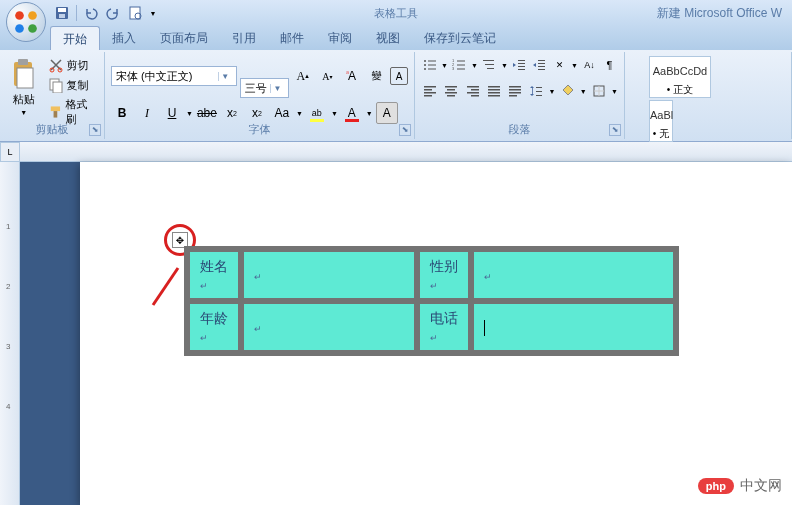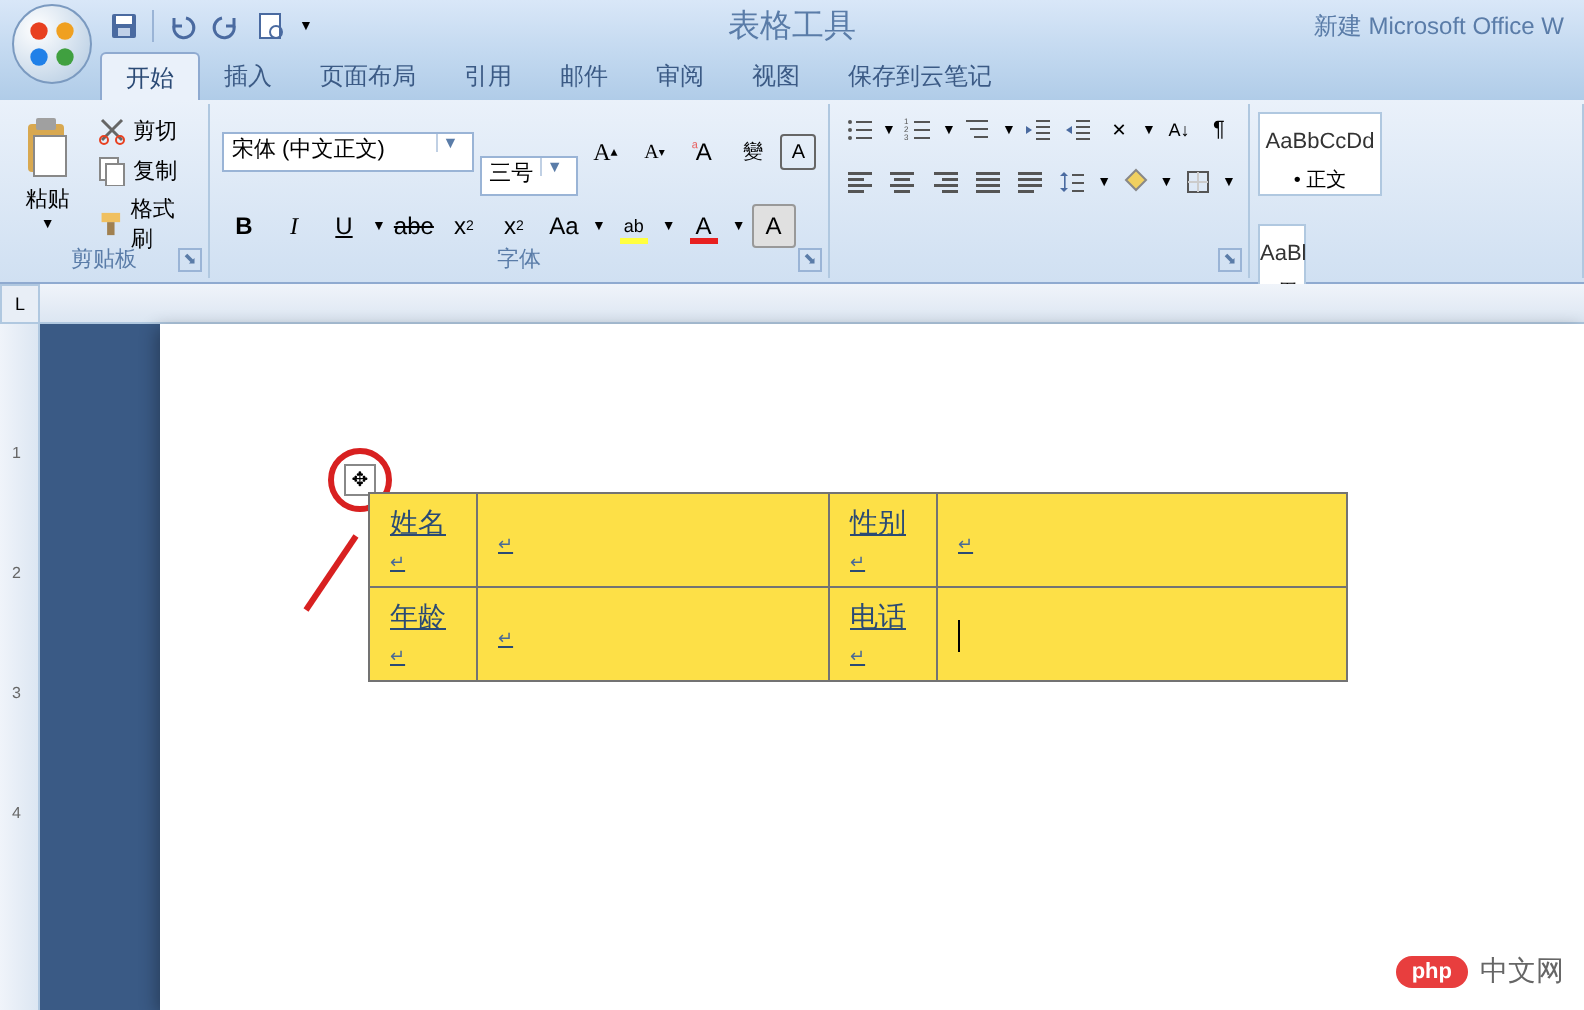--- a/index.html
+++ b/index.html
@@ -5,21 +5,21 @@
 * { box-sizing: border-box; margin: 0; padding: 0; font-family: "Microsoft YaHei", SimSun, sans-serif; }
 body { width: 792px; height: 505px; background: #fff; position: relative; overflow: hidden; }
 
 
 .titlebar { height: 26px; background: linear-gradient(#d9e7f8, #c3d9f0); display: flex; align-items: center; font-size: 11px; }
 .office-btn { width: 40px; height: 40px; position: absolute; top: 2px; left: 6px; border-radius: 50%; background: radial-gradient(circle at 30% 30%, #fff, #b0c8e0); border: 1px solid #7b9ac0; z-index: 10; display: flex; align-items: center; justify-content: center; }
 .office-btn svg { width: 26px; height: 26px; }
 .qat { margin-left: 52px; display: flex; gap: 2px; align-items: center; }
 .qat-btn { width: 20px; height: 20px; display: flex; align-items: center; justify-content: center; border: 1px solid transparent; border-radius: 2px; }
 .qat-sep { width: 1px; height: 16px; background: #9ab4d6; margin: 0 2px; }
-.title-center { position: absolute; left: 50%; transform: translateX(-50%); display: flex; gap: 40px; color: #4a6a95; font-size: 16px; }
+.title-center { position: absolute; left: 50%; transform: translateX(-50%); display: flex; gap: 40px; color: #4a6a95; font-size: 11px; }
 .context-tab { color: #5a7ca8; }
 .doc-title { position: absolute; right: 10px; color: #5a7ca8; font-size: 12px; }
 
 
 .tabs { height: 24px; background: linear-gradient(#c3d9f0, #b0cce8); display: flex; padding-left: 50px; font-size: 12px; }
 .tab { padding: 4px 12px 0; color: #3b5a85; cursor: pointer; }
 .tab.active { background: #eaf1fa; border: 1px solid #8faad0; border-bottom: none; border-radius: 3px 3px 0 0; color: #2b4a75; }
 .context-tabs { margin-left: auto; margin-right: 20px; display: flex; }
 
 
@@ -33,44 +33,44 @@
 .clip-top { display: flex; gap: 4px; height: 68px; }
 .paste-btn { width: 38px; display: flex; flex-direction: column; align-items: center; padding-top: 4px; gap: 2px; }
 .paste-icon { width: 28px; height: 32px; }
 .clip-small { display: flex; flex-direction: column; gap: 2px; font-size: 11px; padding-top: 2px; }
 .clip-sm-btn { display: flex; align-items: center; gap: 3px; padding: 1px 2px; }
 .sm-icon { width: 16px; height: 16px; }
 
 
 .g-font { width: 310px; }
 .font-row { display: flex; gap: 3px; align-items: center; margin-bottom: 4px; }
-.combo { height: 20px; border: 1px solid #9ab4d6; background: #fff; font-size: 11px; display: flex; align-items: flex-start; padding: 0 4px; }
+.combo { height: 20px; border: 1px solid #9ab4d6; background: #fff; font-size: 11px; display: flex; align-items: center; padding: 0 4px; }
 .combo-arrow { width: 14px; border-left: 1px solid #c0d0e4; text-align: center; font-size: 8px; color: #5a7ca8; margin-left: auto; }
 .r-btn { width: 22px; height: 22px; border: 1px solid transparent; display: flex; align-items: center; justify-content: center; font-size: 12px; border-radius: 2px; }
 .r-btn.toggle { font-weight: bold; }
 
 
 .g-para { width: 210px; }
 
 
-.g-styles { flex: 1; display: flex; gap: 14px; padding: 4px; }
+.g-styles { flex: 1; display: flex; gap: 2px; padding: 4px; margin-left: 20px; }
 .style-item { width: 62px; height: 56px; border: 1px solid #b0c8e0; background: #fff; text-align: center; font-size: 10px; padding-top: 8px; }
 .style-preview { font-size: 11px; color: #333; margin-bottom: 6px; }
 
 
 .ruler-corner { position: absolute; top: 142px; left: 0; width: 20px; height: 20px; background: #e8eef6; border: 1px solid #b0c8e0; font-size: 9px; text-align: center; line-height: 18px; }
 .h-ruler { position: absolute; top: 142px; left: 20px; right: 0; height: 20px; background: linear-gradient(#f0f4fa, #dce6f2); border-bottom: 1px solid #b0c8e0; }
 .v-ruler { position: absolute; top: 162px; left: 0; width: 20px; bottom: 0; background: linear-gradient(90deg, #f0f4fa, #dce6f2); border-right: 1px solid #b0c8e0; }
 .ruler-tick { position: absolute; font-size: 8px; color: #666; }
 .doc-area { position: absolute; top: 162px; left: 20px; right: 0; bottom: 0; background: #3a5a85; }
 .page { position: absolute; top: 0; left: 60px; right: 0; bottom: 0; background: #fff; box-shadow: -2px 2px 8px rgba(0,0,0,0.3); }
 
 
 .doc-table { position: absolute; top: 84px; left: 104px; border-collapse: collapse; }
-.doc-table td { border: 1px solid #737373; background: #fde047; padding: 6px 10px; font-size: 14px; color: #2a4a75; height: 28px; text-decoration: underline; }
+.doc-table td { border: 6px solid #737373; background: #5eead4; padding: 6px 10px; font-size: 14px; color: #2a4a75; height: 28px; }
 .doc-table td.c1 { width: 54px; }
 .doc-table td.c2 { width: 176px; }
 .doc-table td.c3 { width: 54px; margin-left: 24px; }
 .doc-table td.c4 { width: 205px; }
 .cursor { display: inline-block; width: 1px; height: 16px; background: #000; vertical-align: middle; }
 .cell-mark { font-size: 9px; color: #4a6a95; }
 
 
 .move-handle { position: absolute; top: 70px; left: 92px; width: 16px; height: 16px; border: 1px solid #888; background: #fff; display: flex; align-items: center; justify-content: center; font-size: 10px; }
 .red-circle { position: absolute; top: 62px; left: 84px; width: 32px; height: 32px; border: 3px solid #d82020; border-radius: 50%; }
@@ -335,20 +335,21 @@
       <div style="font-size:7px;align-self:center;">▼</div>
       <div class="r-btn">
           <svg width="14" height="14" viewBox="0 0 14 14">
             <rect x="2" y="2" width="10" height="10" fill="none" stroke="#555"></rect>
             <line x1="7" y1="2" x2="7" y2="12" stroke="#ccc"></line>
             <line x1="2" y1="7" x2="12" y2="7" stroke="#ccc"></line>
           </svg>
         </div>
       <div style="font-size:7px;align-self:center;">▼</div>
     </div>
+    <div class="group-label">段落</div>
     <div class="group-launcher">⬊</div>
   </div>
 
   <div class="group g-styles">
     <div class="style-item">
       <div class="style-preview">AaBbCcDd</div>
       <div>• 正文</div>
     </div>
     <div class="style-item" style="width:24px;">
       <div class="style-preview">AaBl</div>

